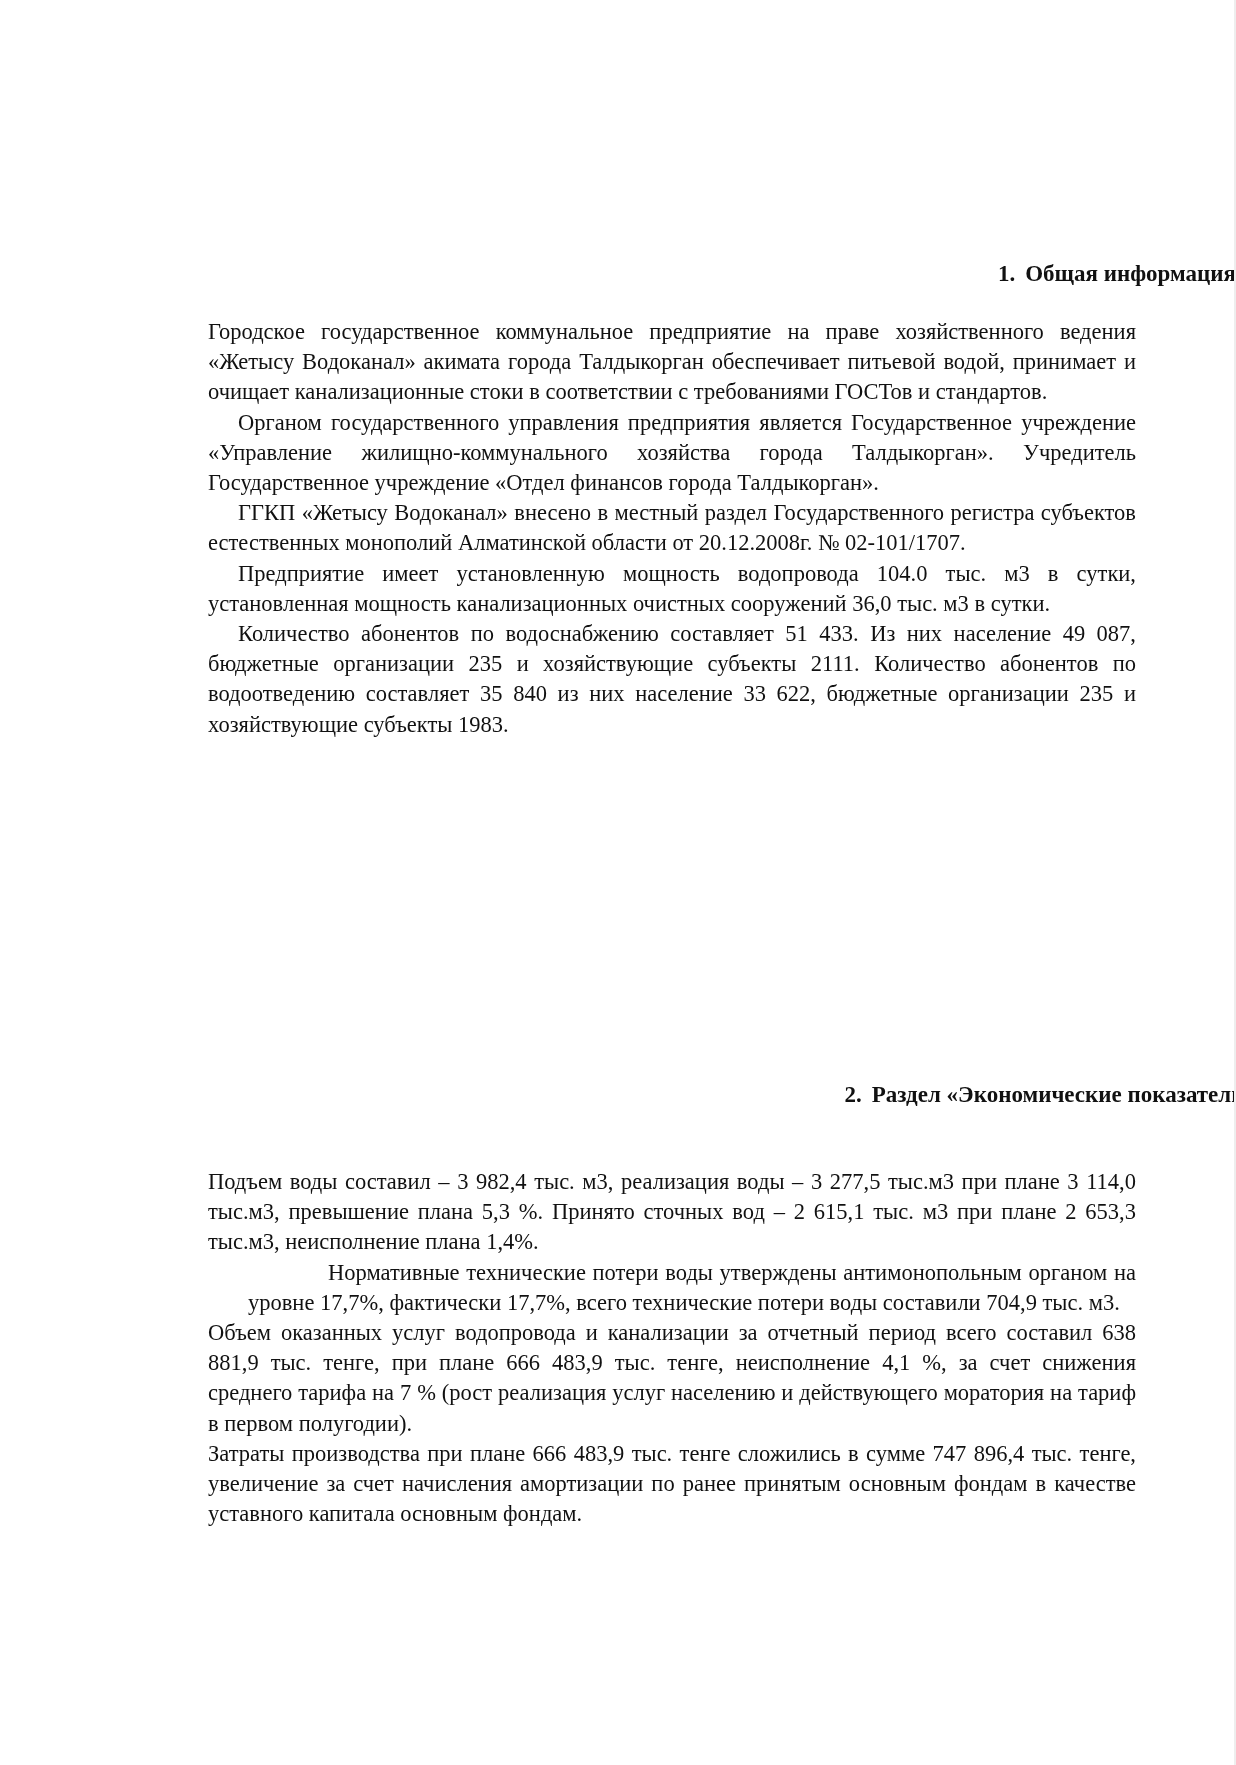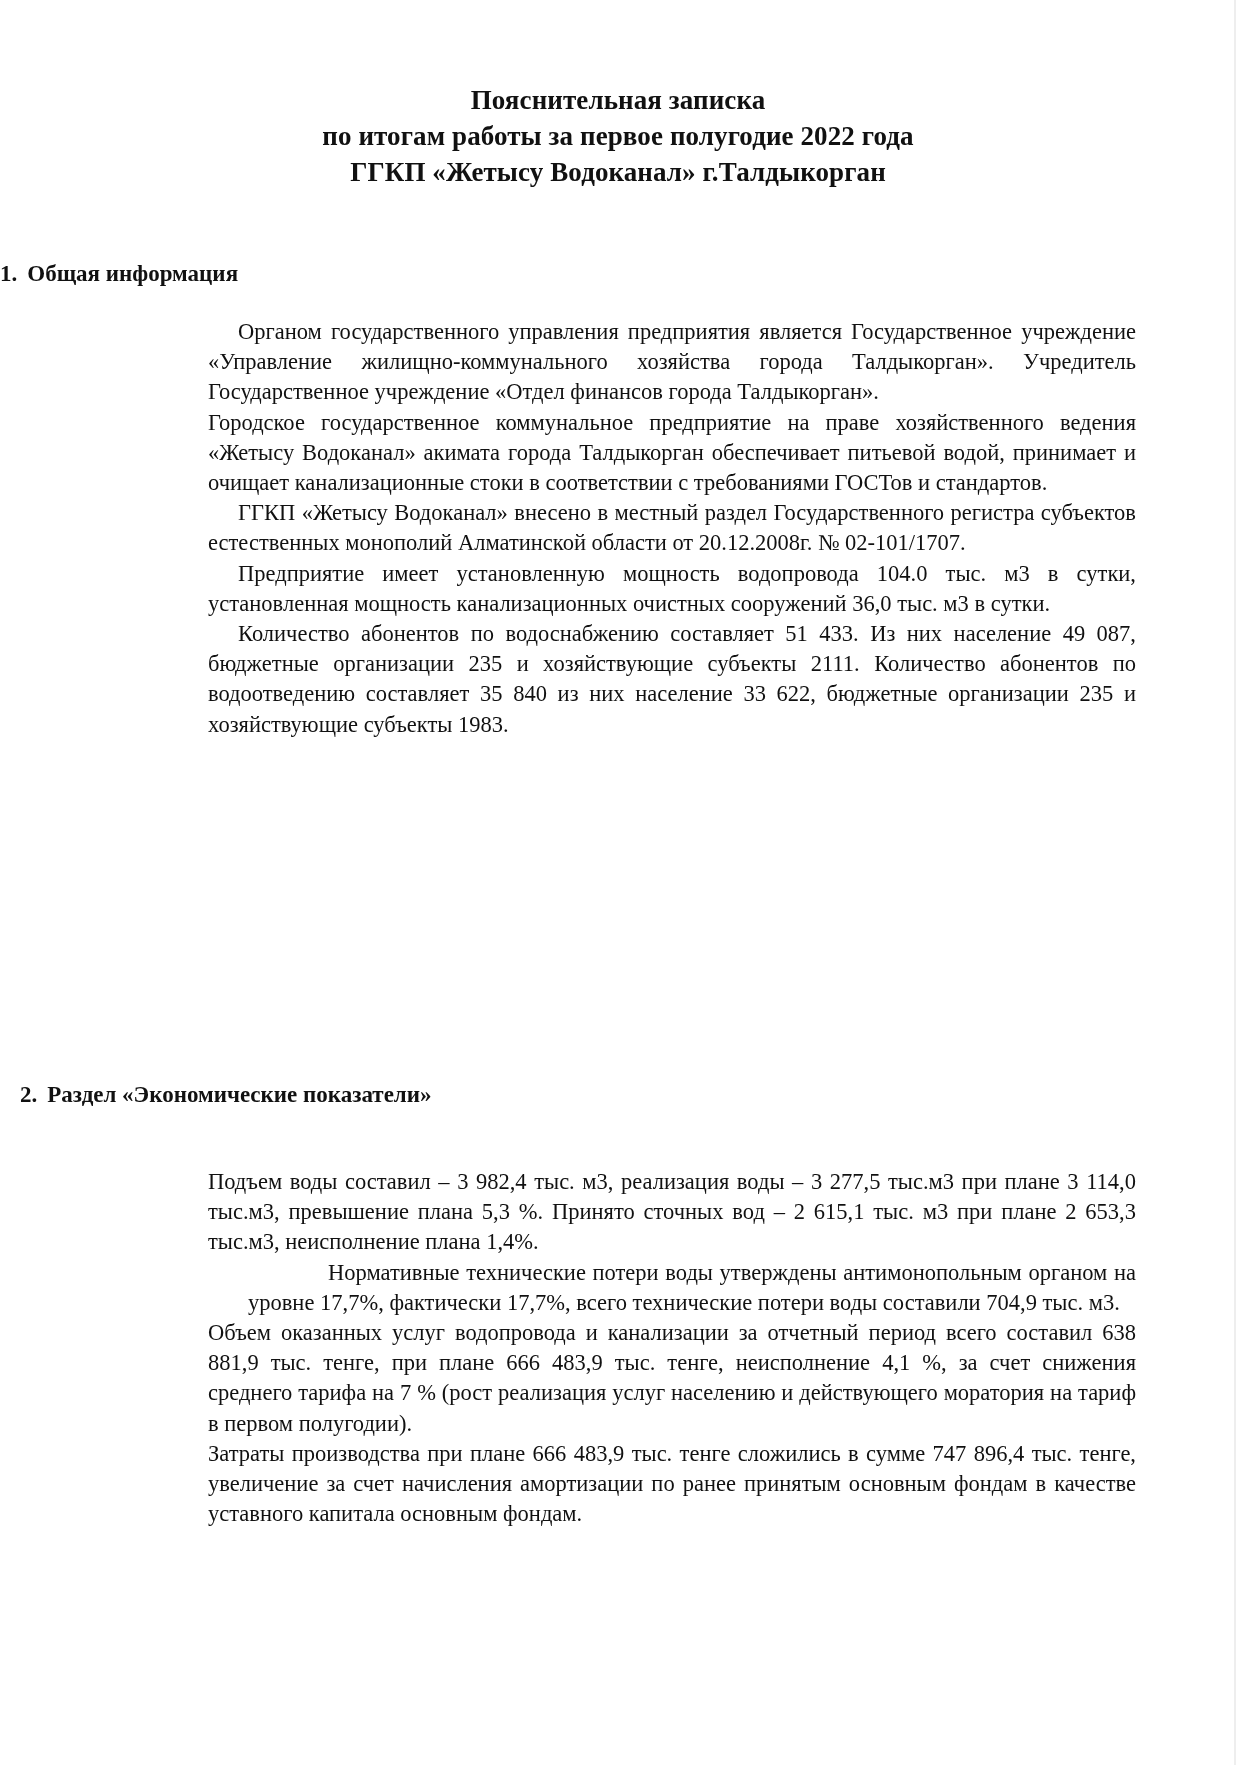--- a/index.html
+++ b/index.html
@@ -31,21 +31,21 @@
     font-weight: bold;
     font-size: 27px;
     line-height: 36px;
     letter-spacing: 0.1px;
   }
   .title-line { display: block; }
   .section-heading {
     position: absolute;
     left: 0;
     width: 1236px;
-    text-align: left;
+    text-align: right;
     font-weight: bold;
     font-size: 23px;
     line-height: 30px;
   }
   .section-heading .num { margin-right: 10px; }
   .body-block {
     position: absolute;
     left: 208px;
     width: 928px;
     font-size: 22.5px;
@@ -63,33 +63,28 @@
     width: 2px;
     height: 1765px;
     background: #eeeeee;
   }
 </style>
 </head>
 <body>
 
 <div class="page">
 
-  <div class="title-block">
-    <span class="title-line">Пояснительная записка</span>
-    <span class="title-line">по итогам работы за первое полугодие 2022 года</span>
-    <span class="title-line">ГГКП «Жетысу Водоканал» г.Талдыкорган</span>
-  </div>
 
   <div class="section-heading" style="top:259px;">
     <span class="num">1.</span><span>Общая информация</span>
   </div>
 
   <div class="body-block" style="top:317px;">
+    <p class="para indent-none">Городское государственное коммунальное предприятие на праве хозяйственного ведения «Жетысу Водоканал» акимата города Талдыкорган обеспечивает питьевой водой, принимает и очищает канализационные стоки в соответствии с требованиями ГОСТов и стандартов.</p>
     <p class="para indent-small">Органом государственного управления предприятия является Государственное учреждение «Управление жилищно-коммунального хозяйства города Талдыкорган». Учредитель Государственное учреждение «Отдел финансов города Талдыкорган».</p>
-    <p class="para indent-none">Городское государственное коммунальное предприятие на праве хозяйственного ведения «Жетысу Водоканал» акимата города Талдыкорган обеспечивает питьевой водой, принимает и очищает канализационные стоки в соответствии с требованиями ГОСТов и стандартов.</p>
     <p class="para indent-small">ГГКП «Жетысу Водоканал» внесено в местный раздел Государственного регистра субъектов естественных монополий Алматинской области от 20.12.2008г. № 02-101/1707.</p>
     <p class="para indent-small">Предприятие имеет установленную мощность водопровода 104.0 тыс. м3 в сутки, установленная мощность канализационных очистных сооружений 36,0 тыс. м3 в сутки.</p>
     <p class="para indent-small">Количество абонентов по водоснабжению составляет 51 433. Из них население 49 087, бюджетные организации 235 и хозяйствующие субъекты 2111. Количество абонентов по водоотведению составляет 35 840 из них население 33 622, бюджетные организации 235 и хозяйствующие субъекты 1983.</p>
   </div>
 
   <div class="section-heading" style="top:1080px;margin-left:20px;">
     <span class="num">2.</span><span>Раздел «Экономические показатели»</span>
   </div>
 
   <div class="body-block" style="top:1167px;">

